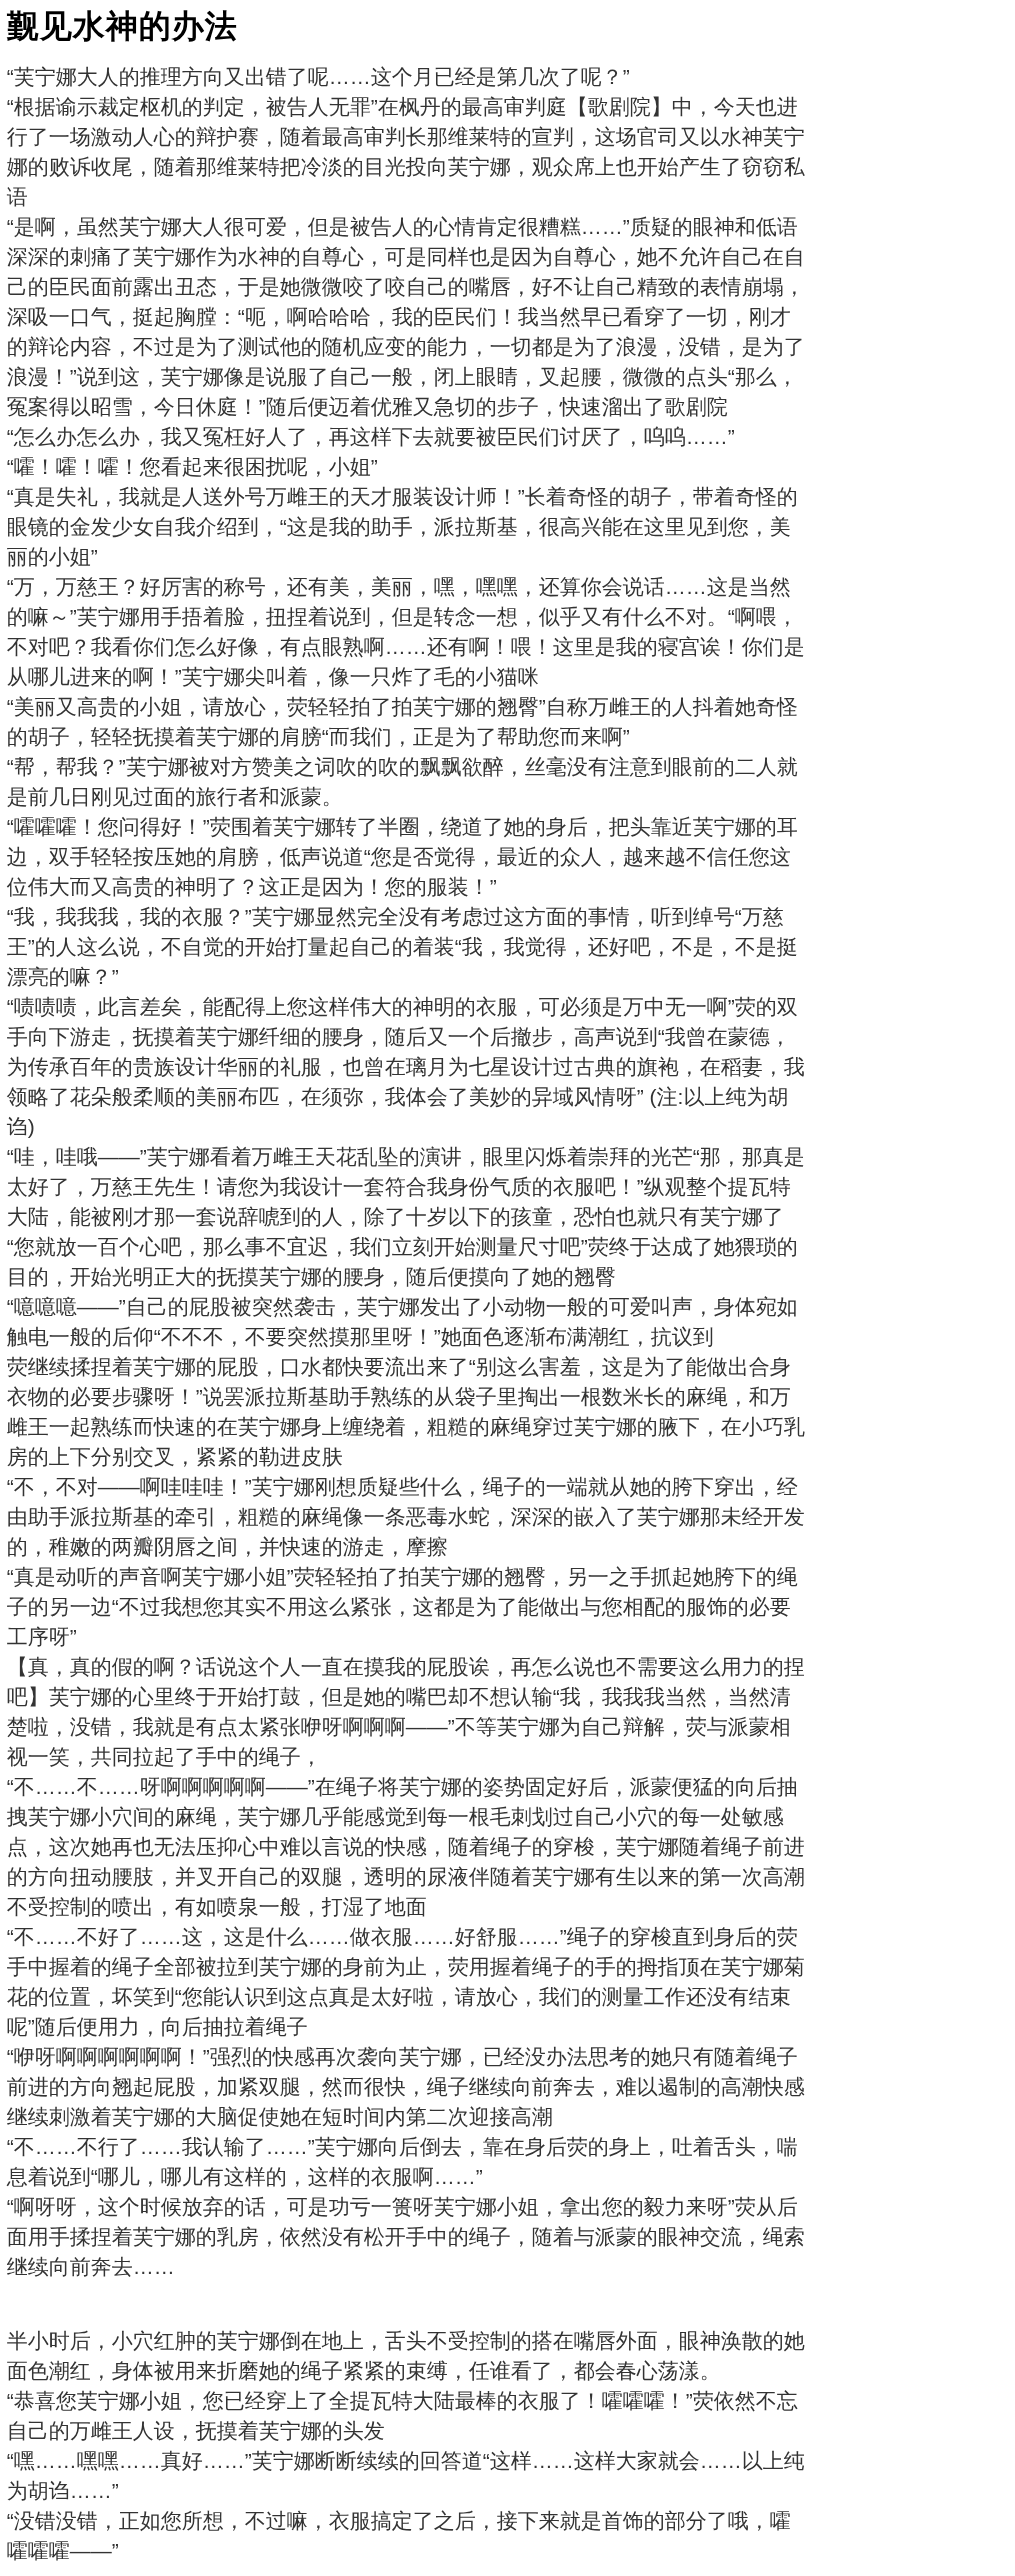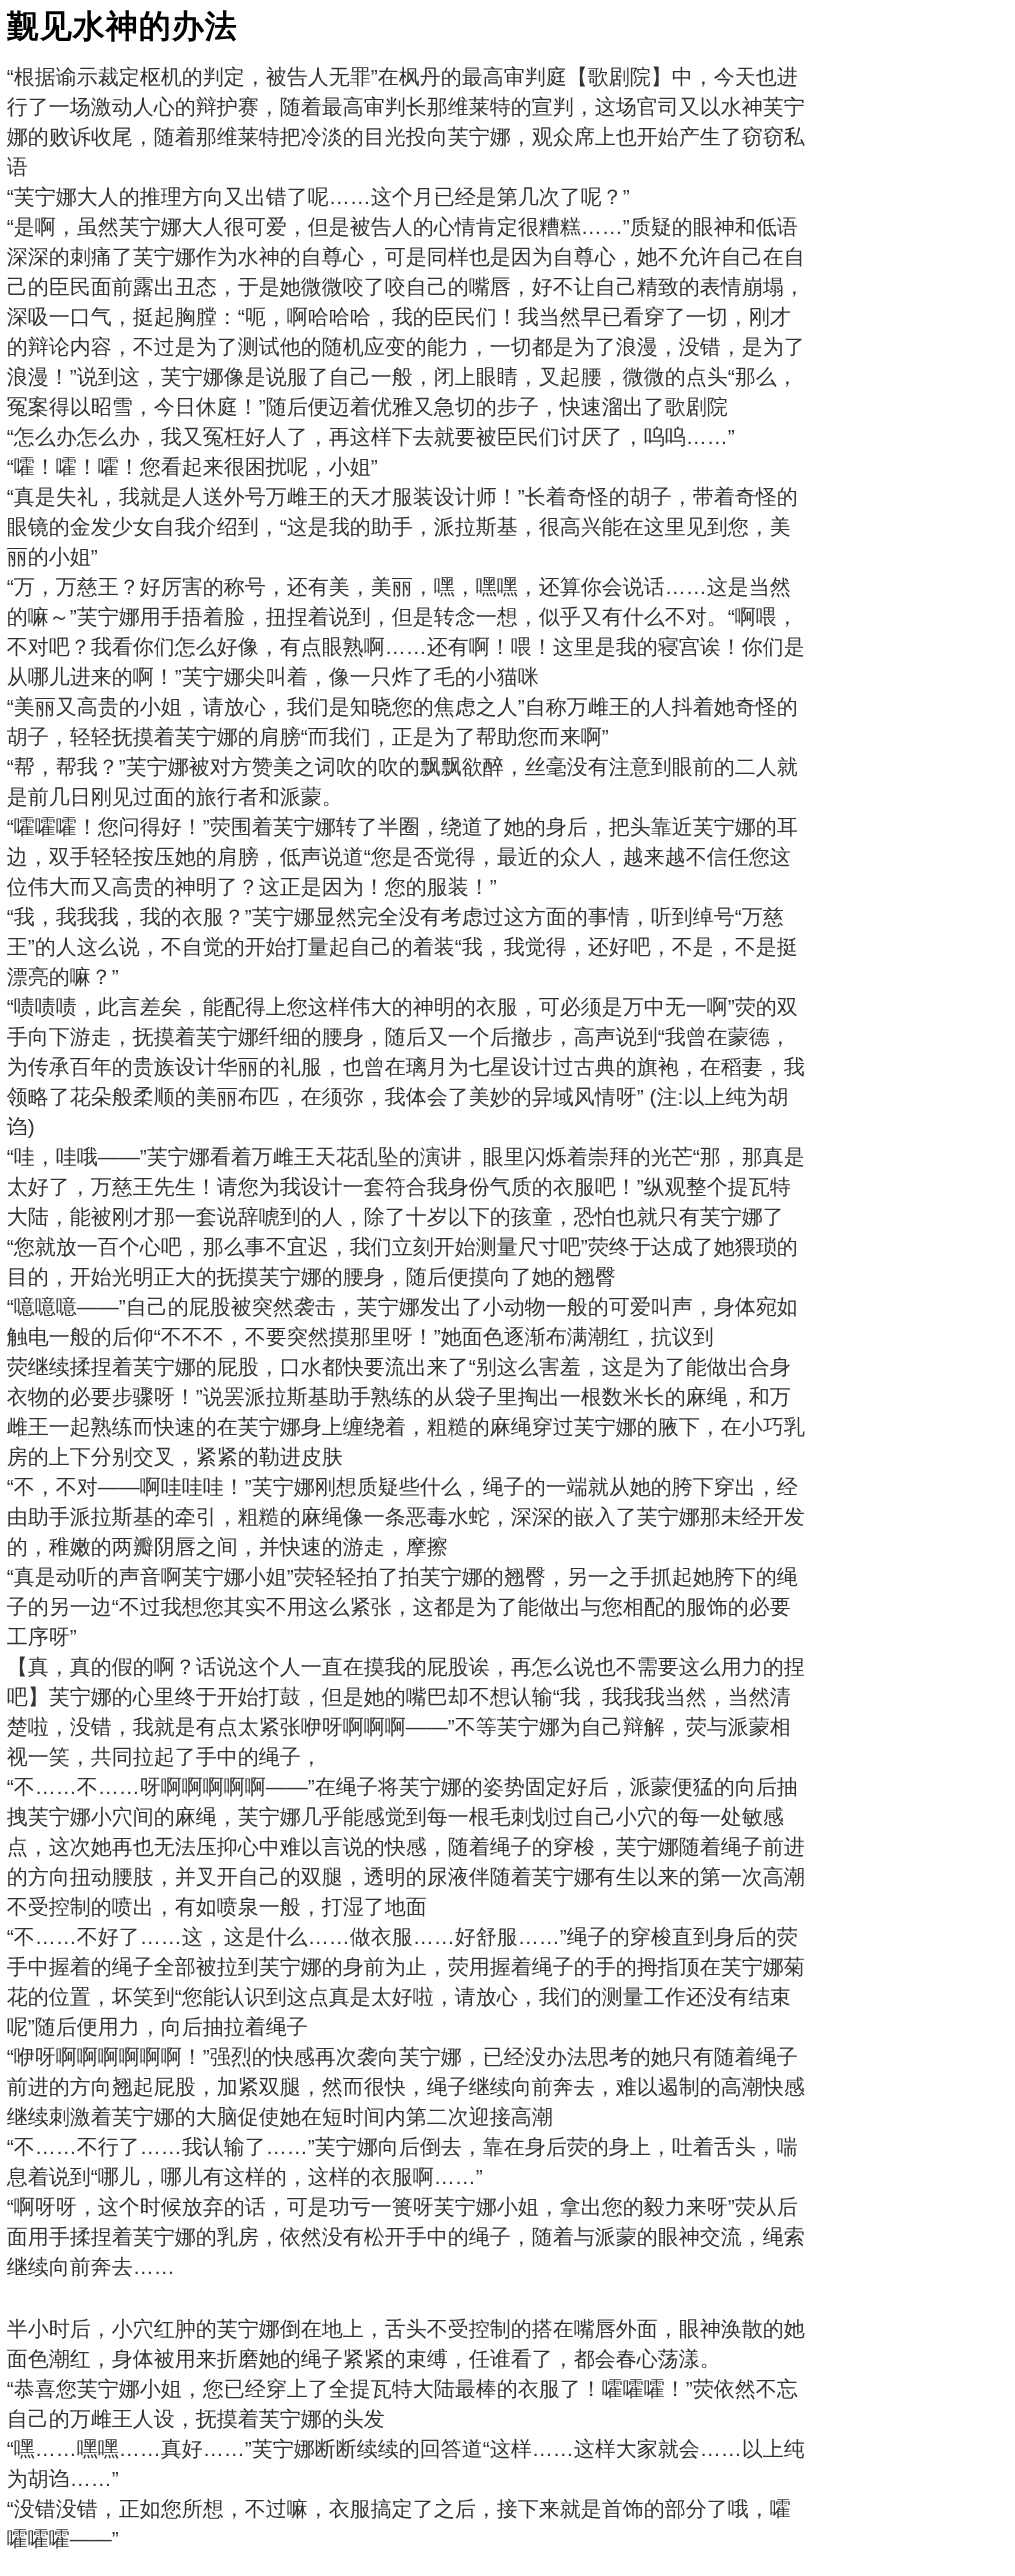--- a/index.html
+++ b/index.html
@@ -29,38 +29,38 @@
     margin: 0;
     padding: 0;
     font-size: 21px;
     line-height: 30px;
     text-align: left;
     word-break: break-all;
     overflow-wrap: anywhere;
     color: #333333;
   }
   p.para.section-gap {
-    margin-top: 32px;
+    margin-top: 44px;
     font-family: Liberation Serif, serif;
   }
 </style>
 </head>
 <body>
 
 <div class="page">
   <h1 class="doc-title">觐见水神的办法</h1>
 
+  <p class="para">“芙宁娜大人的推理方向又出错了呢……这个月已经是第几次了呢？”</p>
   <p class="para">“根据谕示裁定枢机的判定，被告人无罪”在枫丹的最高审判庭【歌剧院】中，今天也进行了一场激动人心的辩护赛，随着最高审判长那维莱特的宣判，这场官司又以水神芙宁娜的败诉收尾，随着那维莱特把冷淡的目光投向芙宁娜，观众席上也开始产生了窃窃私语</p>
-  <p class="para">“芙宁娜大人的推理方向又出错了呢……这个月已经是第几次了呢？”</p>
   <p class="para">“是啊，虽然芙宁娜大人很可爱，但是被告人的心情肯定很糟糕……”质疑的眼神和低语深深的刺痛了芙宁娜作为水神的自尊心，可是同样也是因为自尊心，她不允许自己在自己的臣民面前露出丑态，于是她微微咬了咬自己的嘴唇，好不让自己精致的表情崩塌，深吸一口气，挺起胸膛：“呃，啊哈哈哈，我的臣民们！我当然早已看穿了一切，刚才的辩论内容，不过是为了测试他的随机应变的能力，一切都是为了浪漫，没错，是为了浪漫！”说到这，芙宁娜像是说服了自己一般，闭上眼睛，叉起腰，微微的点头“那么，冤案得以昭雪，今日休庭！”随后便迈着优雅又急切的步子，快速溜出了歌剧院</p>
   <p class="para">“怎么办怎么办，我又冤枉好人了，再这样下去就要被臣民们讨厌了，呜呜……”</p>
   <p class="para">“嚯！嚯！嚯！您看起来很困扰呢，小姐”</p>
   <p class="para">“真是失礼，我就是人送外号万雌王的天才服装设计师！”长着奇怪的胡子，带着奇怪的眼镜的金发少女自我介绍到，“这是我的助手，派拉斯基，很高兴能在这里见到您，美丽的小姐”</p>
   <p class="para">“万，万慈王？好厉害的称号，还有美，美丽，嘿，嘿嘿，还算你会说话……这是当然的嘛～”芙宁娜用手捂着脸，扭捏着说到，但是转念一想，似乎又有什么不对。“啊喂，不对吧？我看你们怎么好像，有点眼熟啊……还有啊！喂！这里是我的寝宫诶！你们是从哪儿进来的啊！”芙宁娜尖叫着，像一只炸了毛的小猫咪</p>
-  <p class="para">“美丽又高贵的小姐，请放心，我们是知晓您的焦虑之人”自称万雌王的人抖着她奇怪的胡子，轻轻抚摸着芙宁娜的肩膀“而我们，正是为了帮助您而来啊”</p>
+  <p class="para">“美丽又高贵的小姐，请放心，荧轻轻拍了拍芙宁娜的翘臀”自称万雌王的人抖着她奇怪的胡子，轻轻抚摸着芙宁娜的肩膀“而我们，正是为了帮助您而来啊”</p>
   <p class="para">“帮，帮我？”芙宁娜被对方赞美之词吹的吹的飘飘欲醉，丝毫没有注意到眼前的二人就是前几日刚见过面的旅行者和派蒙。</p>
   <p class="para">“嚯嚯嚯！您问得好！”荧围着芙宁娜转了半圈，绕道了她的身后，把头靠近芙宁娜的耳边，双手轻轻按压她的肩膀，低声说道“您是否觉得，最近的众人，越来越不信任您这位伟大而又高贵的神明了？这正是因为！您的服装！”</p>
   <p class="para">“我，我我我，我的衣服？”芙宁娜显然完全没有考虑过这方面的事情，听到绰号“万慈王”的人这么说，不自觉的开始打量起自己的着装“我，我觉得，还好吧，不是，不是挺漂亮的嘛？”</p>
   <p class="para">“啧啧啧，此言差矣，能配得上您这样伟大的神明的衣服，可必须是万中无一啊”荧的双手向下游走，抚摸着芙宁娜纤细的腰身，随后又一个后撤步，高声说到“我曾在蒙德，为传承百年的贵族设计华丽的礼服，也曾在璃月为七星设计过古典的旗袍，在稻妻，我领略了花朵般柔顺的美丽布匹，在须弥，我体会了美妙的异域风情呀” (注:以上纯为胡诌)</p>
   <p class="para">“哇，哇哦——”芙宁娜看着万雌王天花乱坠的演讲，眼里闪烁着崇拜的光芒“那，那真是太好了，万慈王先生！请您为我设计一套符合我身份气质的衣服吧！”纵观整个提瓦特大陆，能被刚才那一套说辞唬到的人，除了十岁以下的孩童，恐怕也就只有芙宁娜了</p>
   <p class="para">“您就放一百个心吧，那么事不宜迟，我们立刻开始测量尺寸吧”荧终于达成了她猥琐的目的，开始光明正大的抚摸芙宁娜的腰身，随后便摸向了她的翘臀</p>
   <p class="para">“噫噫噫——”自己的屁股被突然袭击，芙宁娜发出了小动物一般的可爱叫声，身体宛如触电一般的后仰“不不不，不要突然摸那里呀！”她面色逐渐布满潮红，抗议到</p>
   <p class="para">荧继续揉捏着芙宁娜的屁股，口水都快要流出来了“别这么害羞，这是为了能做出合身衣物的必要步骤呀！”说罢派拉斯基助手熟练的从袋子里掏出一根数米长的麻绳，和万雌王一起熟练而快速的在芙宁娜身上缠绕着，粗糙的麻绳穿过芙宁娜的腋下，在小巧乳房的上下分别交叉，紧紧的勒进皮肤</p>
   <p class="para">“不，不对——啊哇哇哇！”芙宁娜刚想质疑些什么，绳子的一端就从她的胯下穿出，经由助手派拉斯基的牵引，粗糙的麻绳像一条恶毒水蛇，深深的嵌入了芙宁娜那未经开发的，稚嫩的两瓣阴唇之间，并快速的游走，摩擦</p>
   <p class="para">“真是动听的声音啊芙宁娜小姐”荧轻轻拍了拍芙宁娜的翘臀，另一之手抓起她胯下的绳子的另一边“不过我想您其实不用这么紧张，这都是为了能做出与您相配的服饰的必要工序呀”</p>

